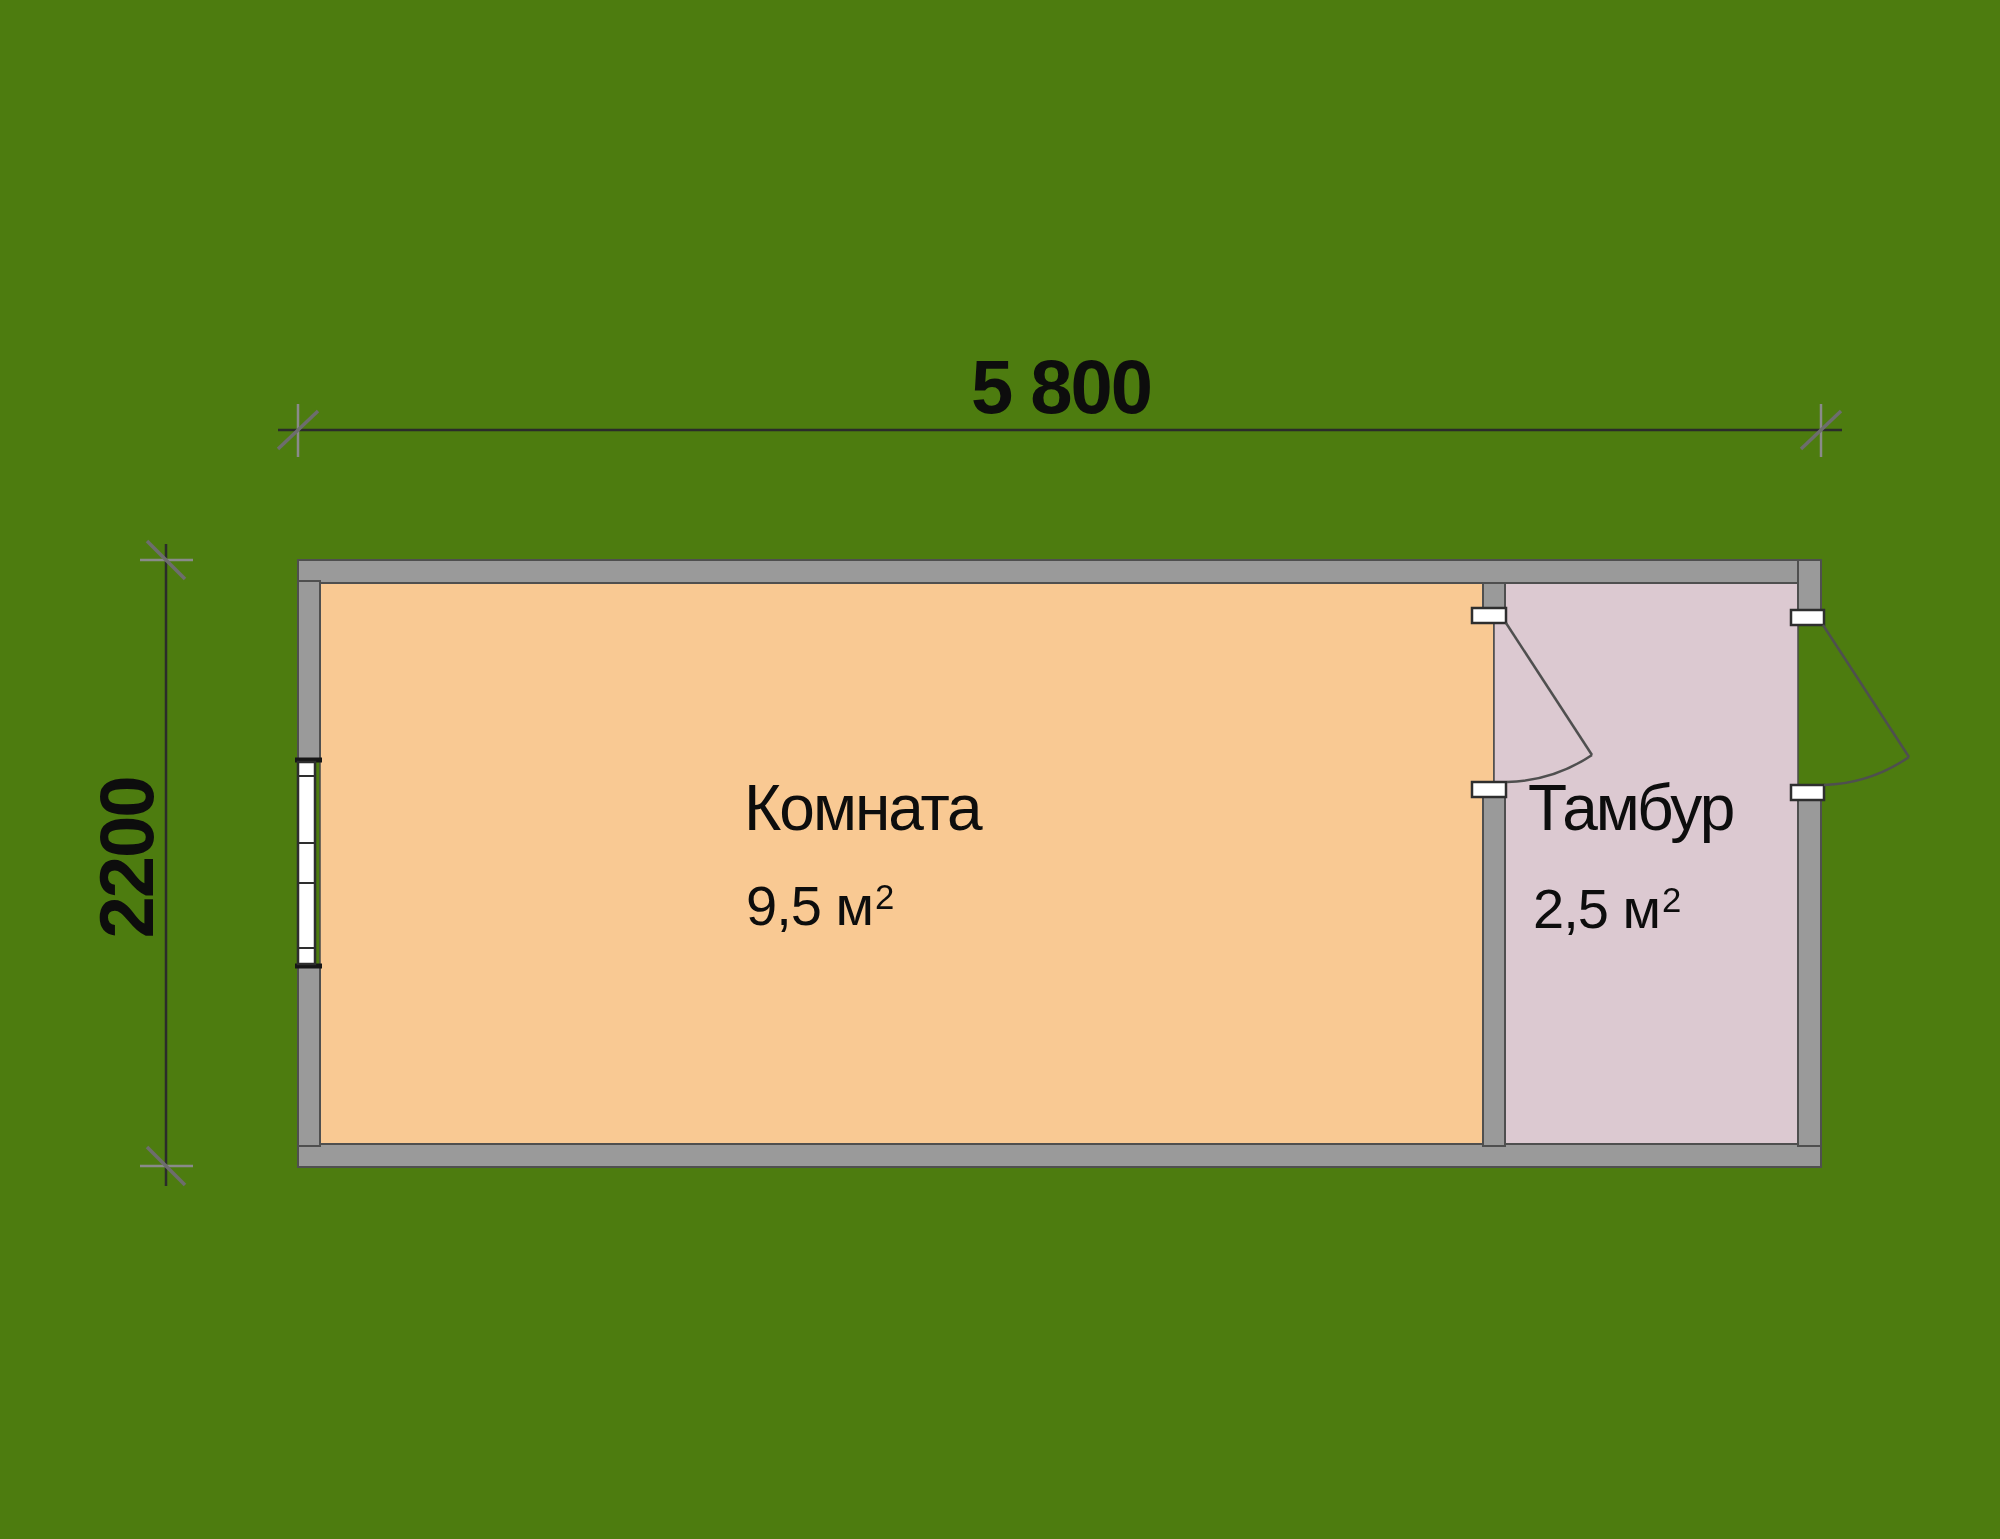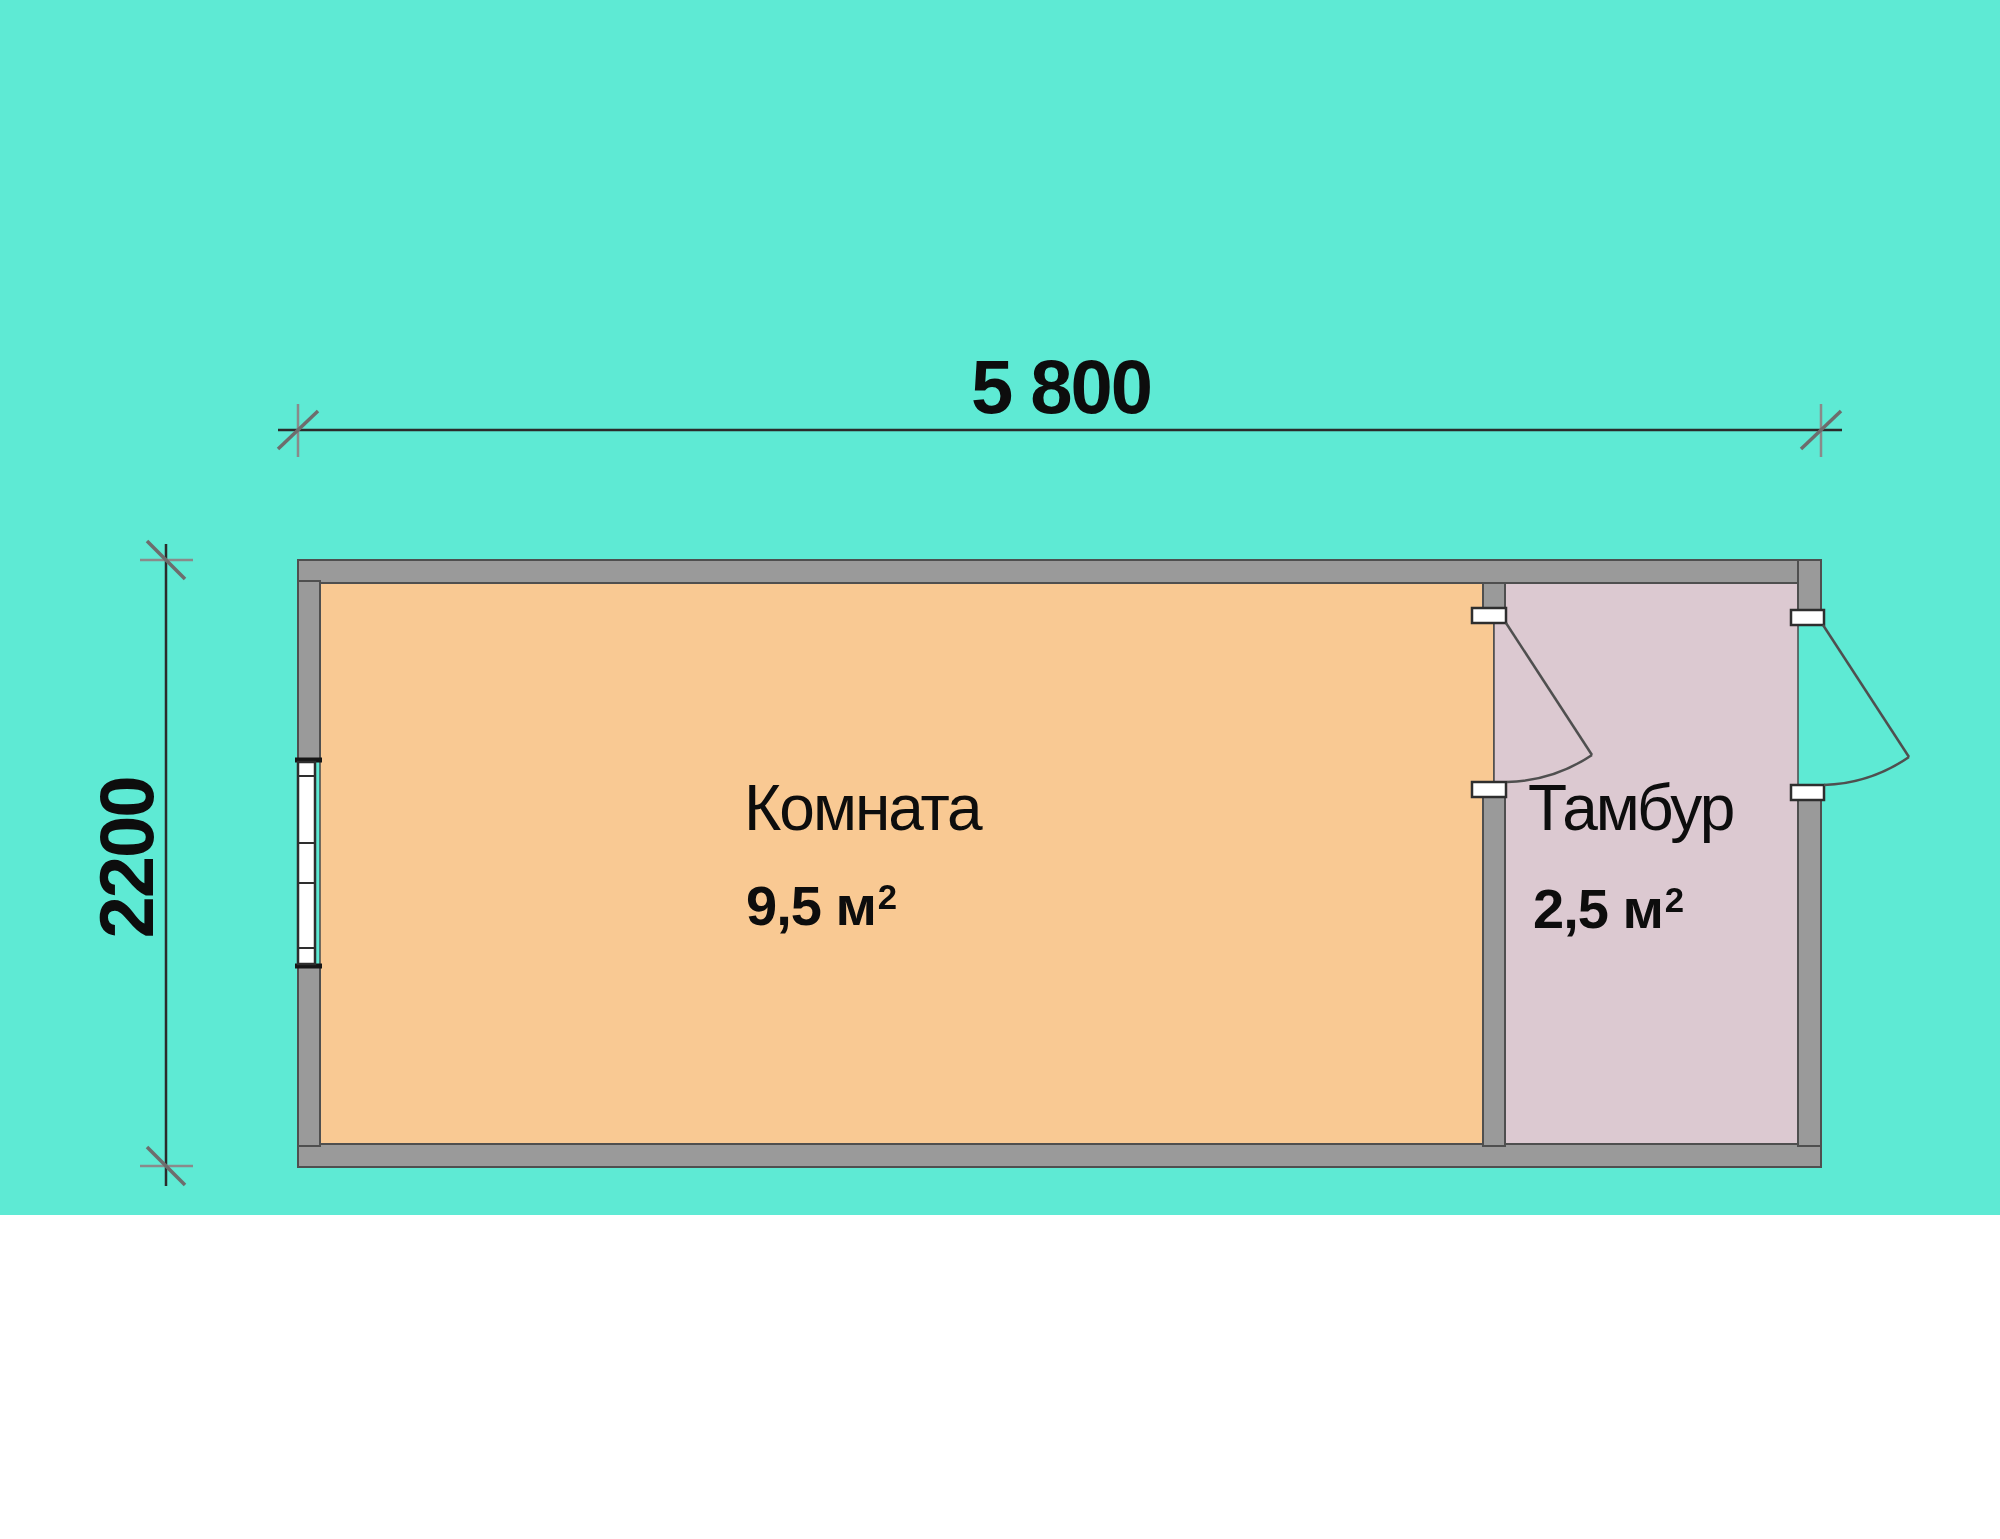--- a/index.html
+++ b/index.html
@@ -4,22 +4,22 @@
 <style>
   html, body {
     margin: 0;
     padding: 0;
     background: #ffffff;
     font-family: "Liberation Sans", "DejaVu Sans", sans-serif;
   }
   .canvas {
     position: relative;
     width: 2000px;
-    height: 1215px;
-    background: #5eead4;
+    height: 1539px;
+    background: #4d7c0f;
     overflow: hidden;
   }
   .plan-svg {
     position: absolute;
     left: 0; top: 0;
     width: 2000px;
     height: 1539px;
   }
   .wall       { stroke: #4f4f4f; stroke-width: 2; }
   .room-floor { stroke: #4a4a4a; stroke-width: 1.5; }
@@ -32,21 +32,21 @@
   .dim-ext    { stroke: #8a8a8a; stroke-width: 2.5; }
   .dim-slash  { stroke: #6d6d6d; stroke-width: 3.5; }
 
   .label {
     position: absolute;
     color: #0d0d0d;
     line-height: 1;
     white-space: nowrap;
   }
   .room-title { font-size: 64px; letter-spacing: -2px; font-weight: 400; }
-  .room-area  { font-size: 56px; letter-spacing: -1px; font-weight: 700; }
+  .room-area  { font-size: 56px; letter-spacing: -1px; font-weight: 400; }
   .room-area .sup {
     font-size: 0.62em;
     position: relative;
     top: -0.45em;
     margin-left: 2px;
   }
   .dim-text {
     font-size: 76px;
     font-weight: 700;
     letter-spacing: -2px;

